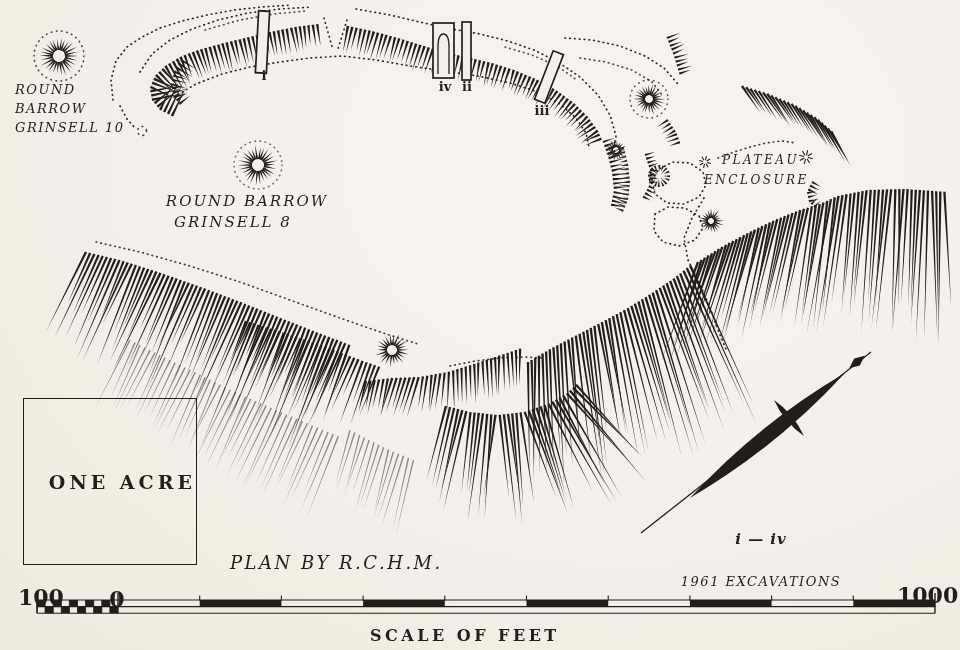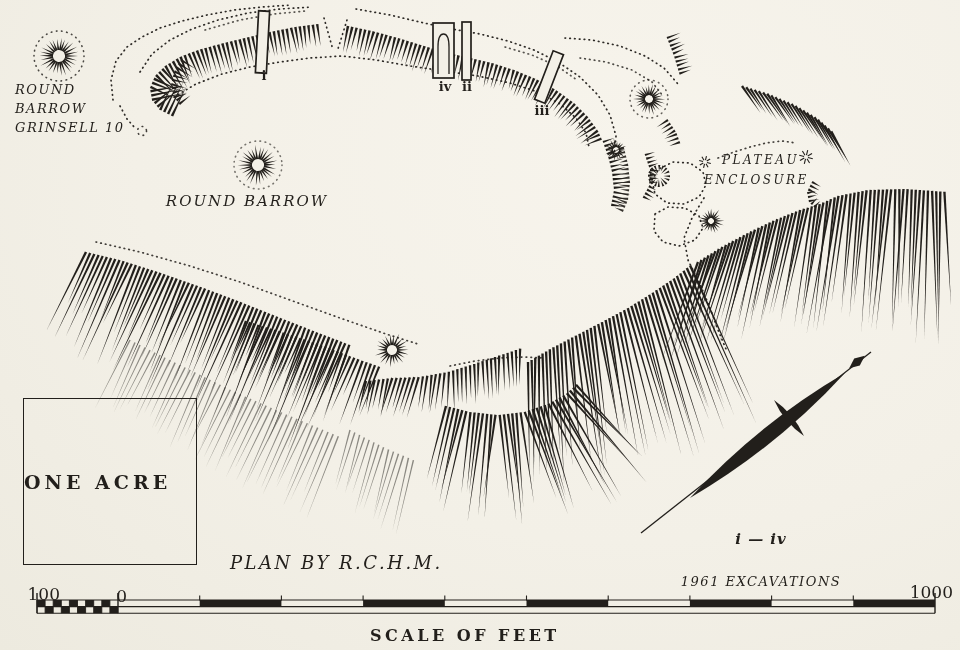--- a/index.html
+++ b/index.html
@@ -9,26 +9,26 @@
          background:radial-gradient(ellipse at 65% 25%, #f7f4ec 0%, #f3f0e7 55%, #edeadf 100%);}
   #plan-svg{position:absolute;left:0;top:0;}
   .lbl{position:absolute;color:var(--ink);white-space:nowrap;}
   .it{font-style:italic;font-weight:normal;}
   #lbl-barrow10{left:15px;top:80px;font-size:13px;line-height:19px;letter-spacing:1.5px;}
   #lbl-barrow8{left:163px;top:191px;width:168px;text-align:center;font-size:15px;line-height:21px;letter-spacing:2px;}
   #lbl-barrow8 .l2{transform:translateX(-14px);}
   #lbl-plateau{left:704px;top:150px;font-size:12px;line-height:20px;letter-spacing:2.5px;}
   #lbl-plateau .l1{padding-left:18px;}
   #one-acre-box{position:absolute;left:23px;top:398px;width:172px;height:165px;
-                border:1.6px solid var(--ink);display:flex;align-items:center;justify-content:flex-start;}
+                border:1.6px solid var(--ink);display:flex;align-items:center;justify-content:flex-end;}
   #one-acre-box span{font-weight:bold;font-size:19px;letter-spacing:4px;color:var(--ink);}
   #lbl-credit{left:230px;top:552px;width:200px;text-align:center;font-size:18px;letter-spacing:2.5px;}
   #key-range{left:701px;top:530px;width:120px;text-align:center;font-weight:bold;font-size:15px;letter-spacing:1px;font-style:italic;}
   #key-caption{left:661px;top:574px;width:200px;text-align:center;font-size:13px;letter-spacing:1.5px;}
-  .scale-num{font-weight:normal;font-size:17px;text-align:right;}
+  .scale-num{font-weight:bold;font-size:22px;text-align:center;}
   #scale-100{left:18px;top:584px;width:42px;}
   #scale-0{left:107px;top:586px;width:20px;}
   #scale-1000{left:897px;top:582px;width:56px;}
   #scale-caption{left:370px;top:626px;width:220px;text-align:left;font-weight:bold;font-size:16px;letter-spacing:3.5px;}
   .tlabel{position:absolute;font-weight:bold;font-size:13px;text-align:center;width:20px;color:var(--ink);}
   #t-i{left:254px;top:68px;}
   #t-iv{left:435px;top:79px;}
   #t-ii{left:457px;top:79px;}
   #t-iii{left:532px;top:103px;}
   .trench{fill:var(--paper);stroke:var(--ink);stroke-width:1.7;}
@@ -861,20 +861,21 @@
   </svg>
 
   <div class="lbl it" id="lbl-barrow10">
     <div>ROUND</div>
     <div>BARROW</div>
     <div>GRINSELL 10</div>
   </div>
 
   <div class="lbl it" id="lbl-barrow8">
     <div class="l1">ROUND BARROW</div>
+    <div class="l2">GRINSELL 8</div>
   </div>
 
   <div class="lbl it" id="lbl-plateau">
     <div class="l1">PLATEAU</div>
     <div class="l2">ENCLOSURE</div>
   </div>
 
   <div id="one-acre-box">
     <span>ONE ACRE</span>
   </div>

